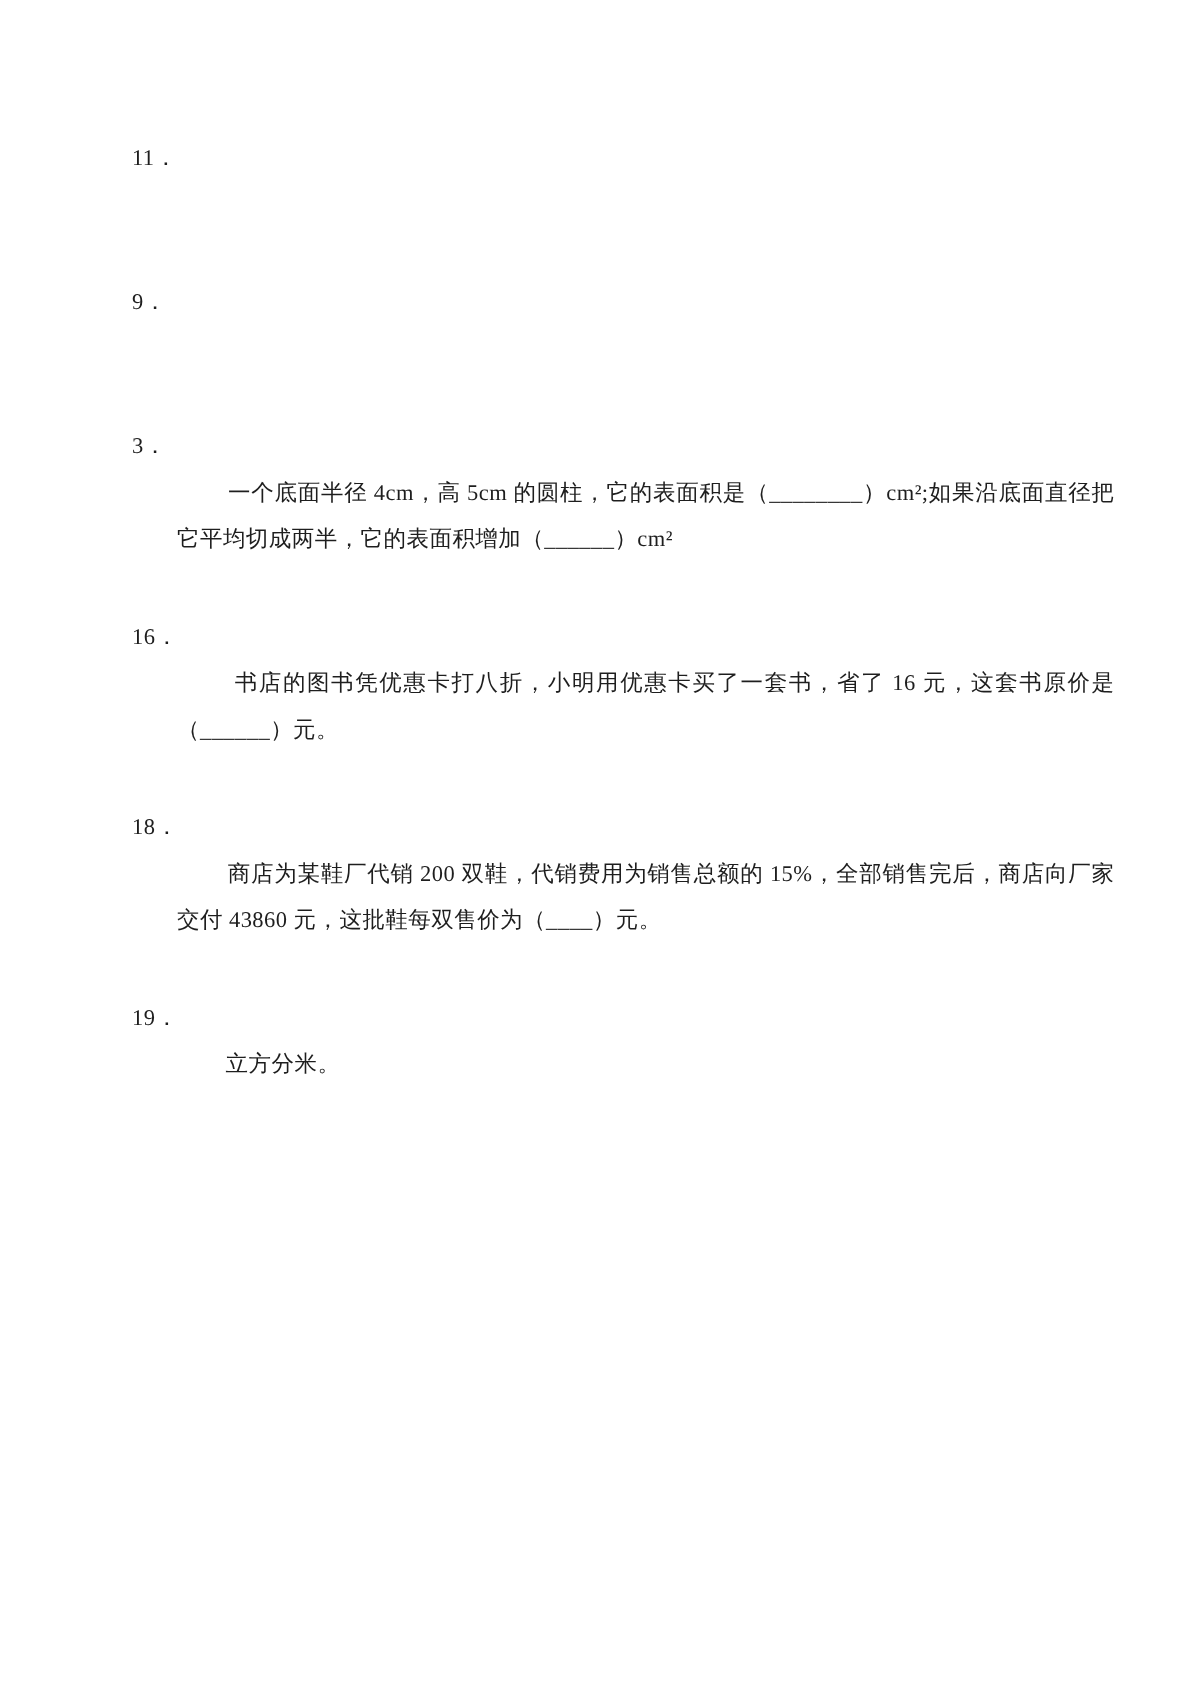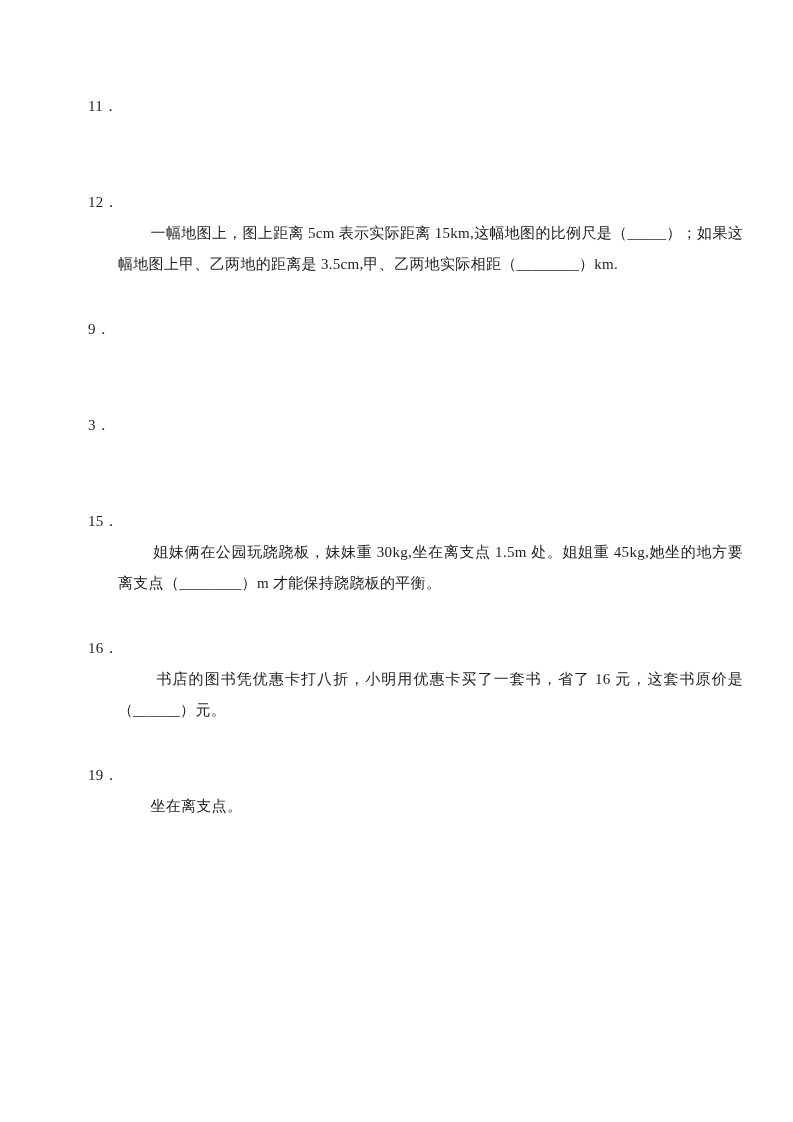--- a/index.html
+++ b/index.html
@@ -43,35 +43,32 @@
 <body>
 
 <div class="page">
   <div class="content">
 
     <section>
       <p class="q">
         <span class="qno">11．</span>
       </p>
       <p class="q">
-        <span class="qno">12．</span><span>一幅地图上，图上距离 5cm 表示实际距离 15km,这幅地图的比例尺是（_____）；如果这幅地图上甲、乙两地的距离是 3.5cm,甲、乙两地实际相距（________）km.</span>
-      </p>
-      <p class="q">
         <span class="qno">9．</span>
       </p>
       <p class="q">
-        <span class="qno">3．</span>
-      </p>
-      <p class="q">
-        <span class="qno">15．</span><span>姐妹俩在公园玩跷跷板，妹妹重 30kg,坐在离支点 1.5m 处。姐姐重 45kg,她坐的地方要离支点（________）m 才能保持跷跷板的平衡。</span>
+        <span class="qno">3．</span><span>一个底面半径 4cm，高 5cm 的圆柱，它的表面积是（________）cm²;如果沿底面直径把它平均切成两半，它的表面积增加（______）cm²</span>
       </p>
       <p class="q">
         <span class="qno">16．</span><span>书店的图书凭优惠卡打八折，小明用优惠卡买了一套书，省了 16 元，这套书原价是（______）元。</span>
       </p>
+      <p class="q">
+        <span class="qno">18．</span><span>商店为某鞋厂代销 200 双鞋，代销费用为销售总额的 15%，全部销售完后，商店向厂家交付 43860 元，这批鞋每双售价为（____）元。</span>
+      </p>
 
       <p class="q">
-        <span class="qno">19．</span><span>坐在离支点。</span>
+        <span class="qno">19．</span><span>立方分米。</span>
       </p>
 
     </section>
 
   </div>
 </div>
 
 </body></html>

